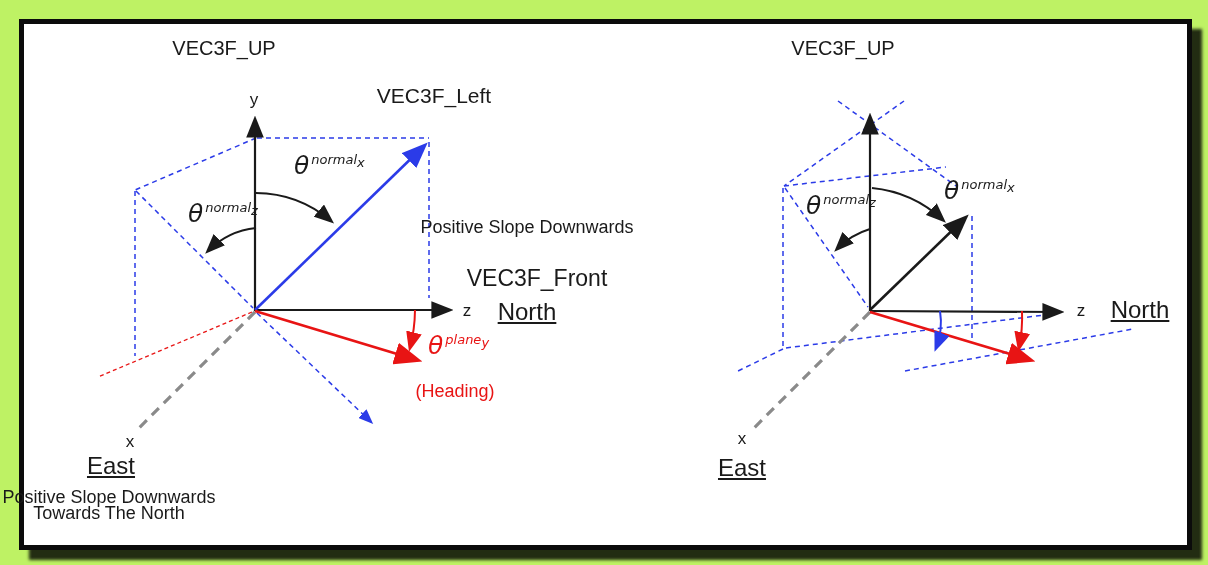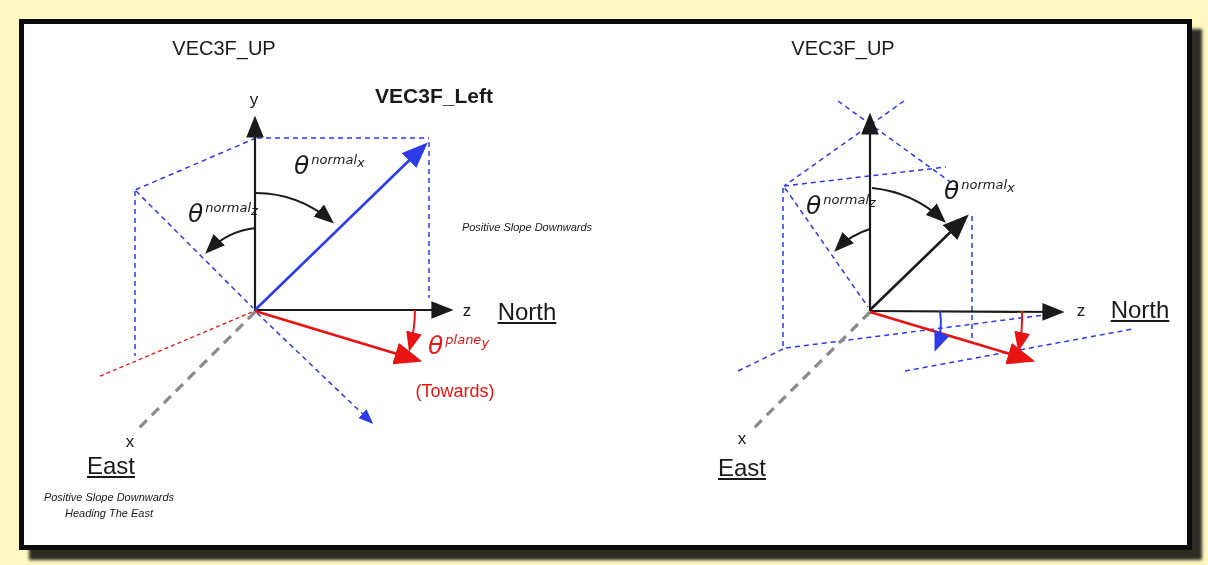--- a/index.html
+++ b/index.html
@@ -1,29 +1,29 @@
 <!DOCTYPE html>
 <html><head>
 <meta charset="utf-8">
 <style>
   html,body{margin:0;padding:0;background:#ffffff;}
-  #canvas{position:relative;width:1208px;height:565px;background:#fef9c3;overflow:hidden;
+  #canvas{position:relative;width:1208px;height:565px;background:#bef264;overflow:hidden;
           font-family:"Liberation Sans",sans-serif;}
   #frame{position:absolute;left:19px;top:19px;width:1163px;height:521px;
          border:5px solid #0b0b0b;background:#ffffff;
          box-shadow:10px 10px 3px rgba(0,0,0,0.82);}
   #diagram-svg{position:absolute;left:0;top:0;width:1208px;height:565px;}
   .lbl{position:absolute;color:#1a1a1a;white-space:nowrap;transform:translate(-50%,-50%);}
   .f20{font-size:20px;}
-  .f21{font-size:21px;font-weight:bold;}
+  .f21{font-size:21px;}
   .f23{font-size:23px;}
   .f24{font-size:24px;text-decoration:underline;}
   .f17{font-size:17px;}
-  .cap{position:absolute;color:#1a1a1a;font-size:11px;line-height:16px;text-align:center;
-       transform:translateX(-50%);white-space:nowrap;font-style:italic;}
+  .cap{position:absolute;color:#1a1a1a;font-size:18px;line-height:16px;text-align:center;
+       transform:translateX(-50%);white-space:nowrap;}
   .heading-lbl{position:absolute;color:#e81414;font-size:18px;white-space:nowrap;
        transform:translate(-50%,-50%);}
   .theta-label{position:absolute;display:flex;align-items:flex-start;color:#1a1a1a;
        font-family:"DejaVu Sans",sans-serif;font-style:italic;line-height:1;}
   .theta-label .th{font-size:25px;line-height:1;}
   .theta-label .ss{display:flex;flex-direction:row;margin-left:2px;}
   .theta-label .sup{font-size:13px;line-height:1;}
   .theta-label .sub{font-size:13px;line-height:1;margin-top:3px;}
   .theta-red{color:#e81414;}
 </style>
@@ -96,27 +96,28 @@
     <path d="M 940,311 A 70 70 0 0 1 936,348" stroke="#2B3BE8" stroke-width="2" fill="none" marker-end="url(#mBlue)"></path>
     <path d="M 1022,311 A 152 152 0 0 1 1019,348" stroke="#E81414" stroke-width="2" fill="none" marker-end="url(#mRed)"></path>
   </svg>
 
   <div class="lbl f20" style="left:224px;top:48px;">VEC3F_UP</div>
   <div class="lbl f17" style="left:254px;top:100px;">y</div>
   <div class="lbl f21" style="left:434px;top:96px;">VEC3F_Left</div>
   <div class="cap" style="left:527px;top:219px;">
     <div>Positive Slope Downwards</div>
   </div>
+  <div class="lbl f23" style="left:537px;top:278px;">VEC3F_Front</div>
   <div class="lbl f17" style="left:467px;top:311px;">z</div>
   <div class="lbl f24" style="left:527px;top:312px;">North</div>
   <div class="lbl f17" style="left:130px;top:442px;">x</div>
   <div class="lbl f24" style="left:111px;top:466px;">East</div>
   <div class="cap" style="left:109px;top:489px;">
     <div>Positive Slope Downwards</div>
-    <div>Heading The East</div>
+    <div>Towards The North</div>
   </div>
 
   <div class="theta-label" style="left:294px;top:153px;">
     <span class="th">θ</span>
     <span class="ss">
       <span class="sup">normal</span>
       <span class="sub">x</span>
     </span>
   </div>
   <div class="theta-label" style="left:188px;top:201px;">
@@ -126,21 +127,21 @@
       <span class="sub">z</span>
     </span>
   </div>
   <div class="theta-label theta-red" style="left:428px;top:333px;">
     <span class="th">θ</span>
     <span class="ss">
       <span class="sup">plane</span>
       <span class="sub">y</span>
     </span>
   </div>
-  <div class="heading-lbl" style="left:455px;top:391px;">(Towards)</div>
+  <div class="heading-lbl" style="left:455px;top:391px;">(Heading)</div>
 
   <div class="lbl f20" style="left:843px;top:48px;">VEC3F_UP</div>
   <div class="lbl f17" style="left:1081px;top:311px;">z</div>
   <div class="lbl f24" style="left:1140px;top:310px;">North</div>
   <div class="lbl f17" style="left:742px;top:439px;">x</div>
   <div class="lbl f24" style="left:742px;top:468px;">East</div>
 
   <div class="theta-label" style="left:944px;top:178px;">
     <span class="th">θ</span>
     <span class="ss">

